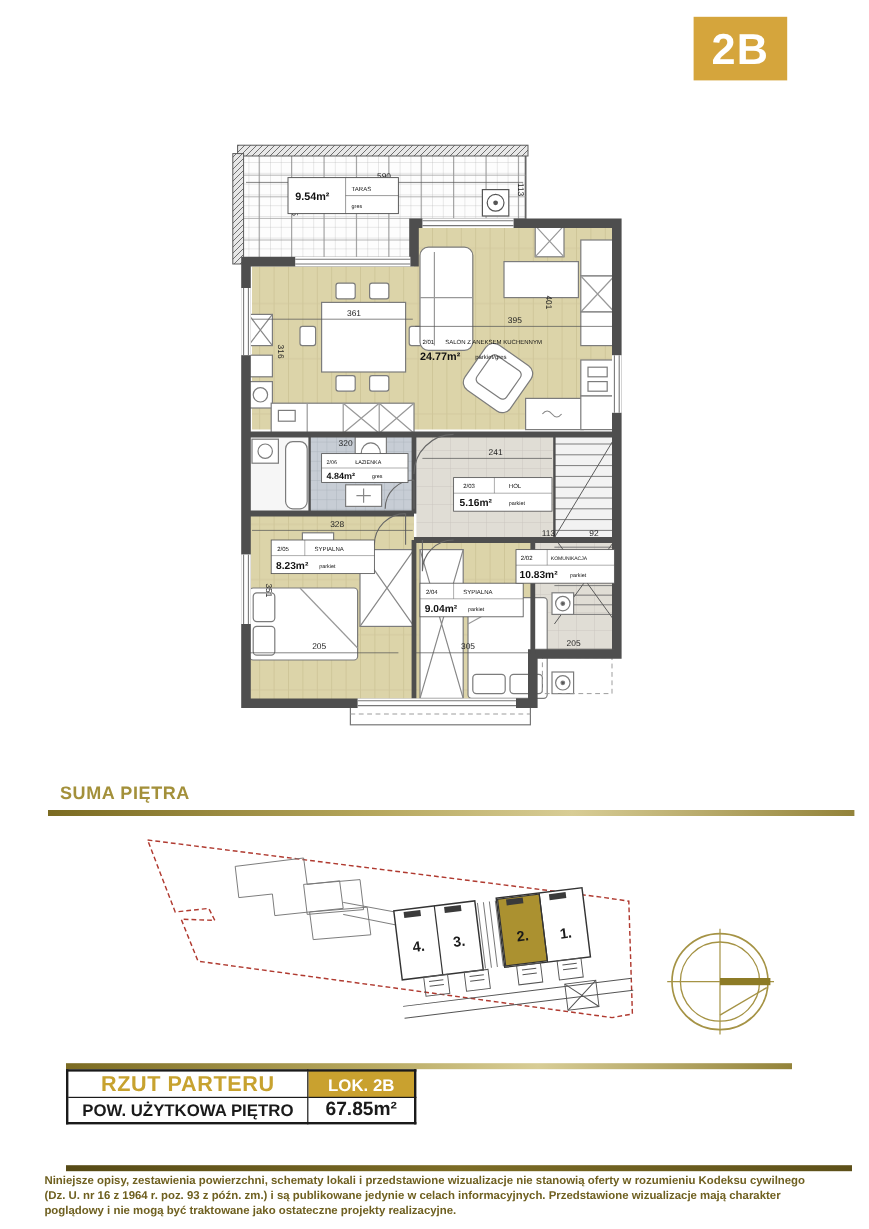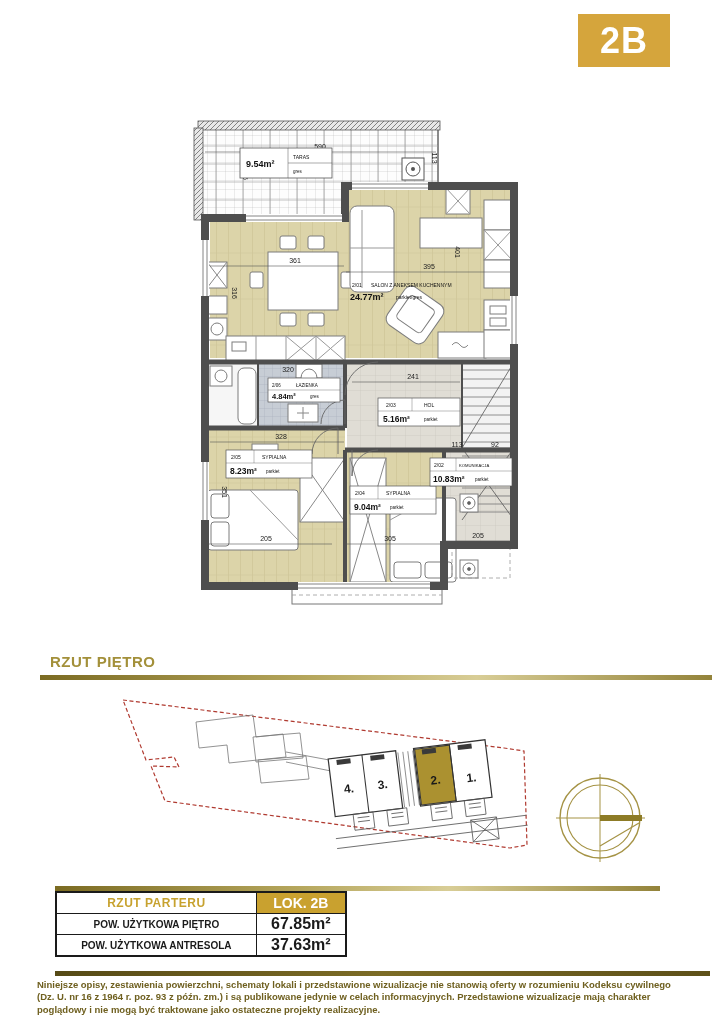--- a/index.html
+++ b/index.html
@@ -1,39 +1,39 @@
 <!DOCTYPE html>
 <html><head>
 <meta charset="utf-8">
 <style>
   html,body{margin:0;padding:0;background:#ffffff;}
   body{width:724px;height:1024px;position:relative;overflow:hidden;
        font-family:"Liberation Sans",sans-serif;color:#1a1a1a;}
   .abs{position:absolute;}
 
   
-  #unit-badge{left:578px;top:14px;width:92px;height:53px;background:#d5a53c;
+  #unit-badge{left:578px;top:14px;width:78px;height:53px;background:#d5a53c;
     display:flex;align-items:center;justify-content:center;
     color:#ffffff;font-size:36px;font-weight:bold;letter-spacing:1px;}
 
   
   #section-title{left:50px;top:653px;font-size:15px;font-weight:bold;
     color:#a3903a;letter-spacing:0.5px;}
   .gold-line{height:5px;background:linear-gradient(90deg,#7b6b22,#b5a65c 40%,#d8cd96 65%,#93833a);}
   #line-under-title{left:40px;top:675px;width:672px;}
 
   
   #table-line{left:55px;top:886px;width:605px;}
   #area-table{left:55px;top:891px;width:292px;border-collapse:collapse;
     border:2px solid #1a1a1a;}
   #area-table td{border:1px solid #1a1a1a;height:20px;text-align:center;
     vertical-align:middle;padding:0 2px;}
-  #area-table .hdr-left{width:204px;color:#c7a22f;font-size:12px;font-weight:bold;letter-spacing:0.5px;}
+  #area-table .hdr-left{width:204px;color:#c7a22f;font-size:18px;font-weight:bold;letter-spacing:0.5px;}
   #area-table .hdr-right{width:86px;background:#c9a12f;color:#ffffff;font-size:14px;font-weight:bold;}
-  #area-table .lbl{font-size:10px;font-weight:bold;}
+  #area-table .lbl{font-size:14px;font-weight:bold;}
   #area-table .val{font-size:16px;font-weight:bold;}
 
   
   #footer-bar{left:55px;top:971px;width:655px;height:5px;
     background:linear-gradient(90deg,#564a16,#7c6c26 50%,#5d5019);}
   #footer-text{left:37px;top:979px;width:650px;
     font-size:9.5px;line-height:1.3;font-weight:bold;color:#6f6020;}
 
   svg text{font-family:"Liberation Sans",sans-serif;}
 </style>
@@ -288,21 +288,21 @@
     <rect x="430" y="458" width="82" height="28" fill="#fff" stroke="#555" stroke-width="0.7"></rect>
     <line x1="430" y1="471" x2="512" y2="471" stroke="#555" stroke-width="0.4"></line>
     <line x1="456" y1="458" x2="456" y2="471" stroke="#555" stroke-width="0.4"></line>
     <text x="434" y="467" font-size="5" fill="#111">2/02</text>
     <text x="459" y="467" font-size="4.2" fill="#111">KOMUNIKACJA</text>
     <text x="433" y="482" font-size="8.5" font-weight="bold" fill="#111">10.83m²</text>
     <text x="475" y="481" font-size="4.5" fill="#111">parkiet</text>
   </g>
 </svg>
 
-<div id="section-title" class="abs">RZUT PIĘTRO</div>
+<div id="section-title" class="abs">SUMA PIĘTRA</div>
 <div id="line-under-title" class="abs gold-line"></div>
 
 <svg class="abs" style="left:96px;top:688px" width="568" height="192" viewBox="96 688 568 192">
 
   <path d="M123,700 L504,748 L524,751 L527,845 L510,848 L165,801 L151,766 L179,767 L174,757 L146,760 Z" fill="none" stroke="#b03a30" stroke-width="1.2" stroke-dasharray="4,2.5"></path>
 
   <g fill="none" stroke="#777" stroke-width="0.8">
     <path d="M196,722 L253,715 L256,737 L283,734 L286,757 L229,763 L227,745 L199,748 Z"></path>
     <path d="M253,737 L300,733 L303,758 L256,762 Z"></path>
     <path d="M258,760 L306,756 L309,779 L261,783 Z"></path>
@@ -352,21 +352,17 @@
 <table id="area-table" class="abs">
   <tbody>
   <tr>
     <td class="hdr-left">RZUT PARTERU</td>
     <td class="hdr-right">LOK. 2B</td>
   </tr>
   <tr>
     <td class="lbl">POW. UŻYTKOWA PIĘTRO</td>
     <td class="val">67.85m²</td>
   </tr>
-  <tr>
-    <td class="lbl">POW. UŻYTKOWA ANTRESOLA</td>
-    <td class="val">37.63m²</td>
-  </tr>
   </tbody>
 </table>
 
 <div id="footer-bar" class="abs"></div>
 <div id="footer-text" class="abs">Niniejsze opisy, zestawienia powierzchni, schematy lokali i przedstawione wizualizacje nie stanowią oferty w rozumieniu Kodeksu cywilnego (Dz. U. nr 16 z 1964 r. poz. 93 z późn. zm.) i są publikowane jedynie w celach informacyjnych. Przedstawione wizualizacje mają charakter poglądowy i nie mogą być traktowane jako ostateczne projekty realizacyjne.</div>
 
 </body></html>

